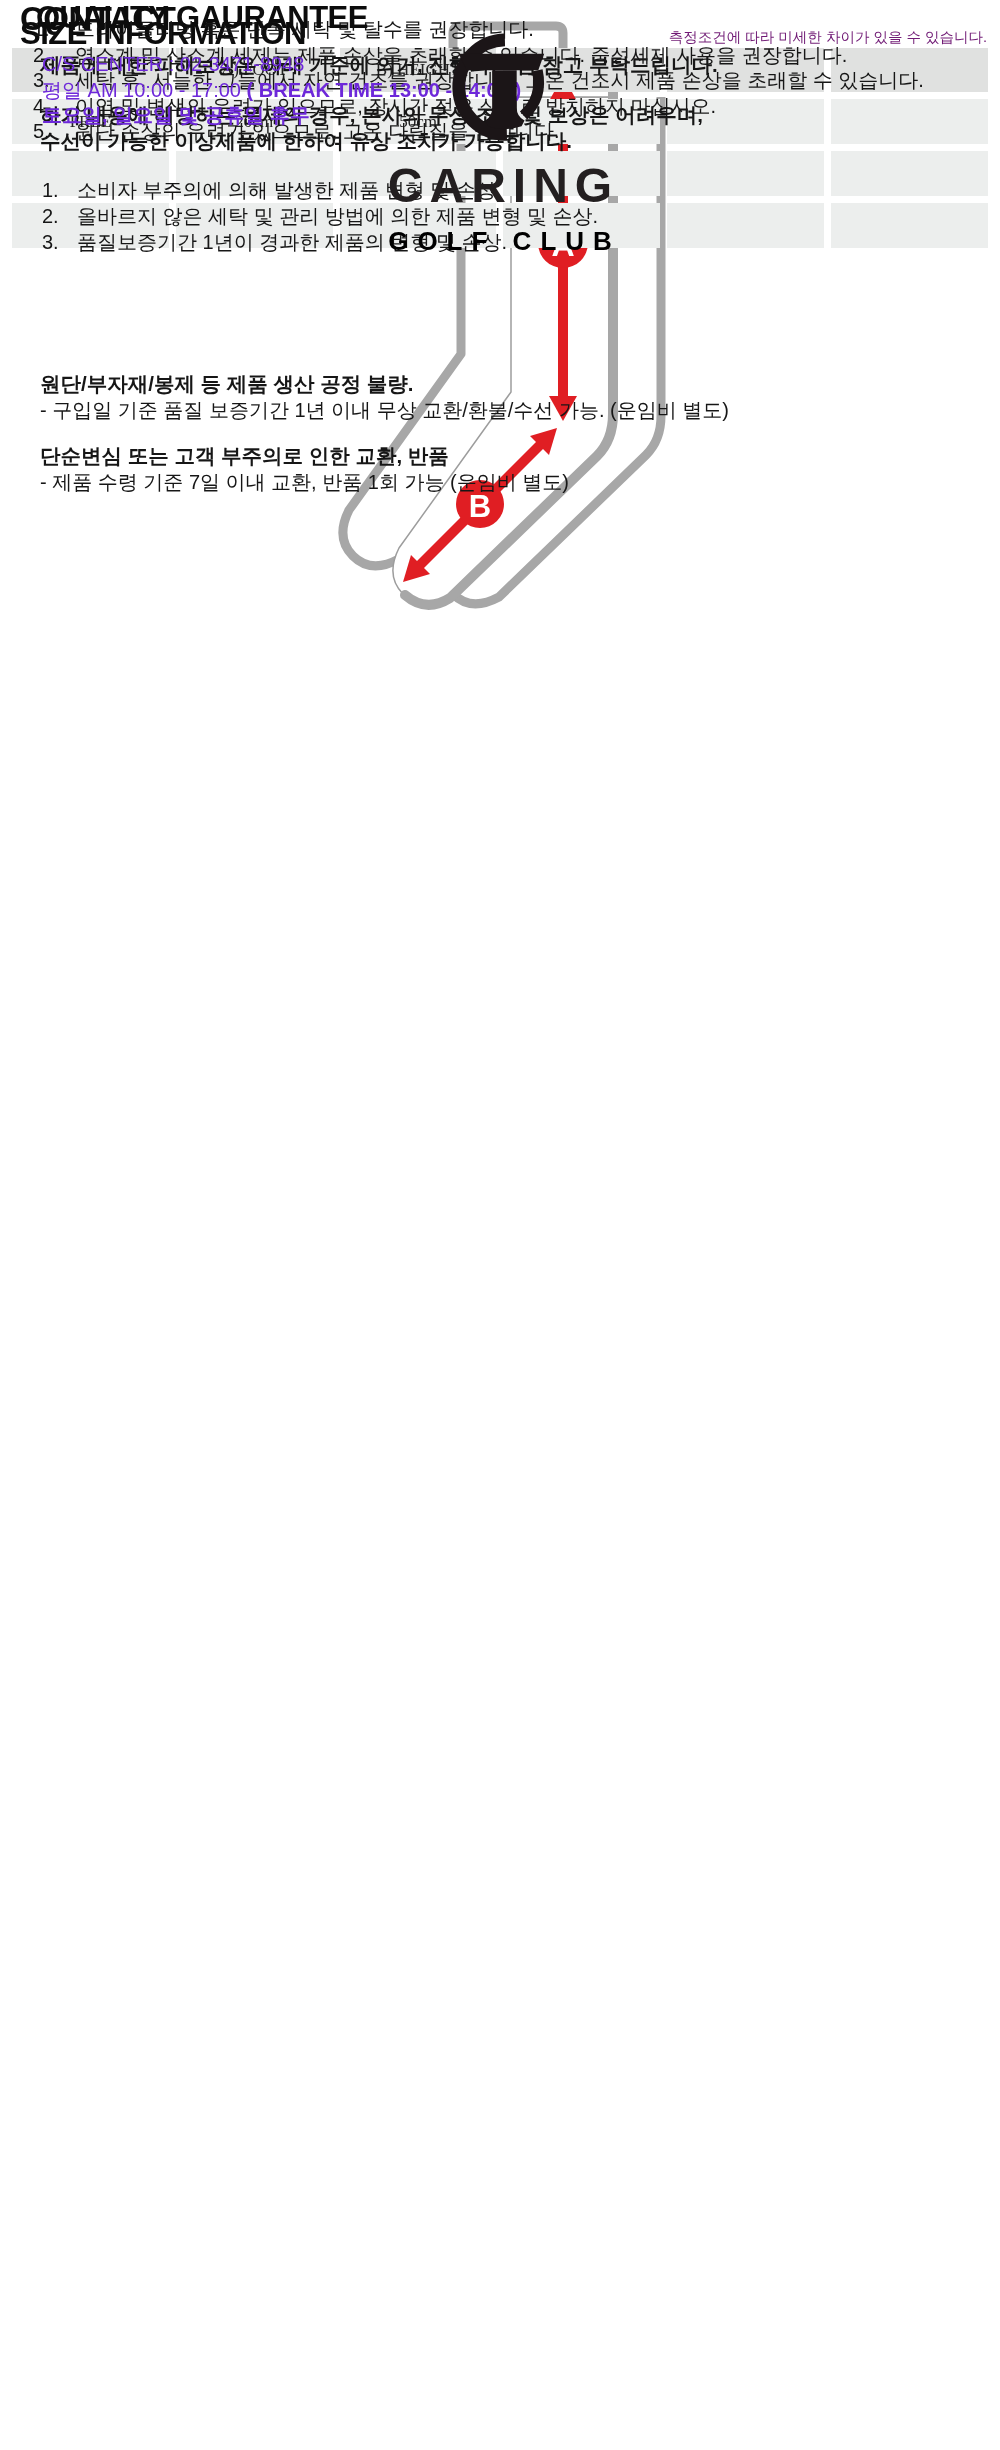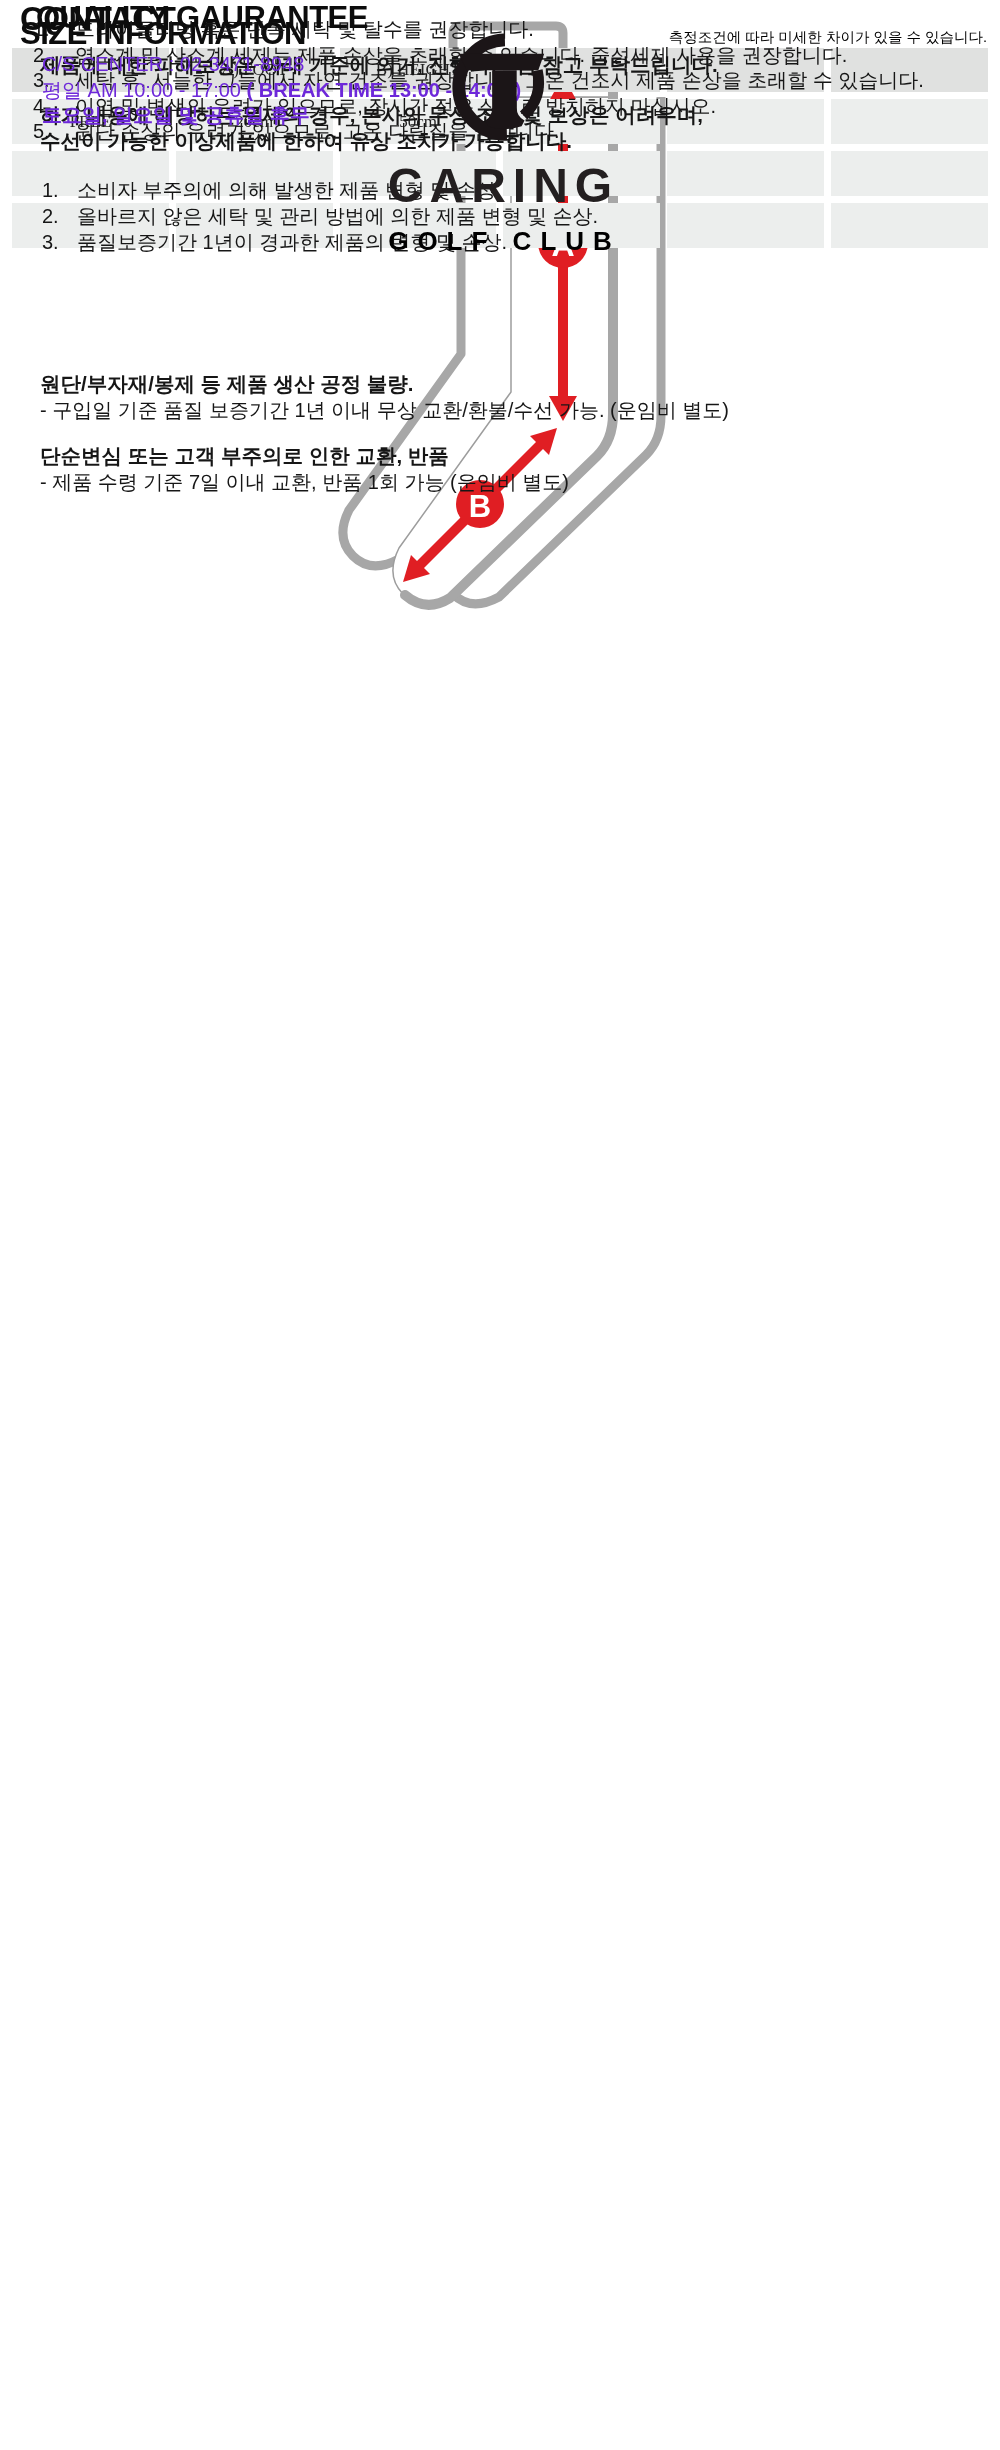--- a/index.html
+++ b/index.html
@@ -11,21 +11,21 @@
   section { position:absolute; left:0; width:1000px; }
   h2 {
     font-size:31px; font-weight:700; letter-spacing:-0.5px; color:#0c0c0c;
     font-family:"Liberation Sans", sans-serif;
   }
   
   #diagram { top:0; height:660px; }
   
   #size-info { top:710; height:260px; }
   #size-info h2 { position:absolute; left:20px; top:16px; }
-  .measure-note { position:absolute; right:13px; top:28px; font-size:14.5px; color:#000000; }
+  .measure-note { position:absolute; right:13px; top:28px; font-size:14.5px; color:#701a75; }
   .size-table { position:absolute; left:12px; right:12px; top:48px;
     display:grid; grid-template-columns:repeat(6,1fr); grid-auto-rows:auto; gap:7px; }
   .size-table .cell {
     height:45px; display:flex; align-items:center; justify-content:center;
     font-size:17px; color:#222; background:#eceeed;font-family:Liberation Serif, serif;
   }
   .size-table .cell.hdr { background:#e0e1e0; height:44px; }
   
   #washing { top:1061; height:200px; }
   #washing h2 { margin-left:27px; }

